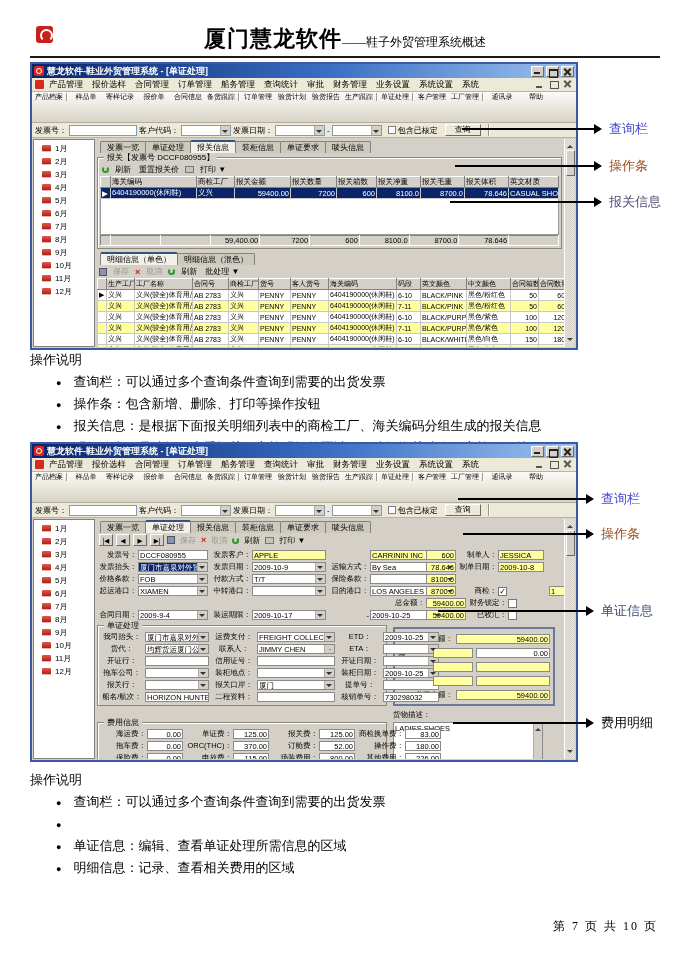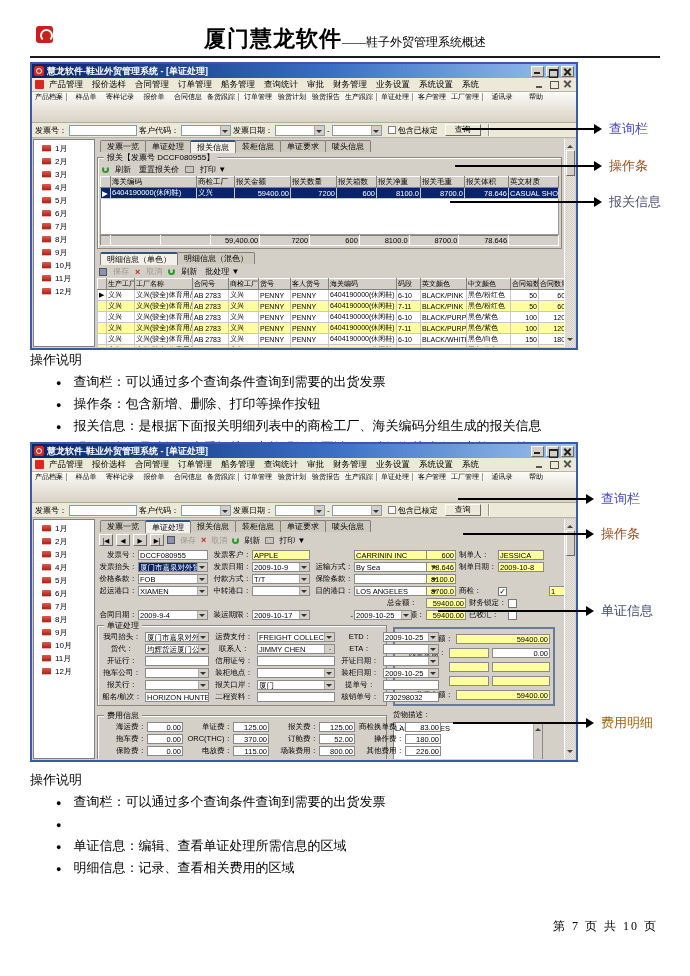--- a/index.html
+++ b/index.html
@@ -88,21 +88,21 @@
   .tree-item{display:flex;align-items:center;height:13px;padding-left:8px}
   .book-icon{width:9px;height:7px;background:linear-gradient(#e05a4e,#a82218);border-radius:1px;margin-right:4px;flex:none;border-bottom:1px solid #f0b0a8}
   .vscroll{width:11px;flex:none;background:repeating-conic-gradient(#e8e5dc 0 25%,#d4d0c8 0 50%) 0 0/2px 2px;border-left:1px solid #fff;display:flex;flex-direction:column;justify-content:space-between;align-items:center;padding:2px 0}
   .sarr{width:0;height:0;border:3px solid transparent}
   .sarr.up{border-bottom-color:#444;margin-top:1px}
   .sarr.down{border-top-color:#444;margin-bottom:1px}
   .sthumb{width:9px;height:26px;background:#d4d0c8;border:1px solid;border-color:#fff #6a6a6a #6a6a6a #fff;margin-top:2px;flex:none}
   .vspacer{flex:1}
 
   .s-main{flex:1;display:flex;flex-direction:column;overflow:hidden;padding:1px 2px 0 2px}
-  .tabstrip{display:flex;height:13px;font-size:8px;padding-left:3px;flex:none;align-items:flex-start}
+  .tabstrip{display:flex;height:13px;font-size:8px;padding-left:3px;flex:none;align-items:center}
   .tab{padding:1px 6px 0;background:#cdc9bd;border:1px solid #808080;border-bottom:none;border-radius:2px 2px 0 0;margin-right:-1px;height:12px;line-height:10px}
   .tab.active{background:#f2f0e8;height:13px;position:relative;z-index:2;border-top:2px solid #33527e}
 
   .grp{position:relative;border:1px solid #8a887c;box-shadow:inset 1px 1px 0 #fff;padding:5px 2px 2px;margin-top:4px}
   .grp-legend{position:absolute;top:-5px;left:6px;background:#d4d0c8;padding:0 3px;font-size:8px;line-height:9px}
   .ops{display:flex;align-items:center;height:13px;font-size:8px;gap:4px;flex:none;padding-left:2px}
   .opbtn{padding:0 2px}
   .gray{color:#9a978c}
   .redx{color:#c22018;font-weight:bold;font-size:9px}
   .refresh-icon{width:7px;height:7px;border:2px solid #2a9a2a;border-radius:50%;border-top-color:transparent;flex:none}
@@ -144,32 +144,32 @@
   .tr{text-align:right}
   .sel{background:#0a246a;color:#fff}
   .cb{padding-right:10px}
   .cb::after{content:"";position:absolute;right:0;top:0;bottom:0;width:9px;background:#d4d0c8;border-left:1px solid #aaa}
   .cb::before{content:"";position:absolute;right:2px;top:3px;border:3px solid transparent;border-top-color:#333;z-index:1}
   .el{padding-right:10px}
   .el::after{content:"···";position:absolute;right:0;top:0;bottom:0;width:9px;background:#d4d0c8;border-left:1px solid #aaa;font-size:5px;line-height:9px;text-align:center;letter-spacing:-1px}
   .chk{width:9px;height:9px;padding:0;border:1px solid #777}
   .chk.on::before{content:"✓";font-size:8px;line-height:8px;display:block;text-align:center}
   .w16{width:16px}.w30{width:30px}.w36{width:36px}.w40{width:40px}.w46{width:46px}
-  .w50{width:58px}.w56{width:56px}.w64{width:64px}.w70{width:70px}.w78{width:78px}.w86{width:86px}.w94{width:94px}
+  .w50{width:74px}.w56{width:56px}.w64{width:64px}.w70{width:70px}.w78{width:78px}.w86{width:86px}.w94{width:94px}
   .upper{display:flex;flex:none;margin-top:2px}
   .upper-left{width:288px;flex:none}
   .upper-left .flbl{width:40px;text-align:right}
   .upper-right{flex:1;padding-left:2px}
-  .upper-right .flbl{width:38px;text-align:left}
+  .upper-right .flbl{width:38px;text-align:right}
   .mid,.low{display:flex;flex:none;align-items:flex-start}
   .docsgrp{width:290px;flex:none}
   .docsgrp .flbl{width:44px;text-align:center}
   .sumpanel{width:162px;border:2px solid #6a7a9a;margin-left:6px;margin-top:6px;padding:4px 3px;display:flex;flex-direction:column;gap:3px;font-size:7.5px;background:#d4d0c8}
   .sumrow{display:flex;justify-content:flex-end;align-items:center;gap:3px;height:11px}
-  .feegrp{width:290px;flex:none;margin-top:9px}
+  .feegrp{width:290px;flex:none;margin-top:16px}
   .feegrp .flbl{width:46px;text-align:right}
   .feegrp .frow{height:12px}
   .cargo{margin-left:6px;margin-top:4px;font-size:7.5px;flex:1}
   .cargo-box{margin-top:2px;width:150px;height:48px;border:1px solid #8a8a8a;background:#fff;display:flex}
   .cargo-text{flex:1;padding:1px;font-size:7.5px;overflow:hidden}
   .cargo-sb{width:9px;background:#d4d0c8;border-left:1px solid #aaa;display:flex;flex-direction:column;justify-content:space-between;align-items:center;padding:1px 0}
 </style>
 </head>
 <body>
 
@@ -1201,21 +1201,21 @@
     <span class="ann-label" style="color: rgb(153, 74, 26);">操作条</span>
   </div>
   <div class="ann" style="left:438px;top:603px">
     <span class="ann-line" style="width:148px"></span>
       <span class="ann-head"></span>
     <span class="ann-label" style="color: rgb(61, 74, 115);">单证信息</span>
   </div>
   <div class="ann" style="left:453px;top:715px">
     <span class="ann-line" style="width:133px"></span>
       <span class="ann-head"></span>
-    <span class="ann-label" style="color: #a16207;">费用明细</span>
+    <span class="ann-label" style="color: #000000;">费用明细</span>
   </div>
 
   <div class="notes" style="top:771px">
     <div class="ntitle">操作说明</div>
     <div>
 
         <div class="bullet">
           <span class="dot">●</span>
           <span>查询栏：可以通过多个查询条件查询到需要的出货发票</span>
         </div>

